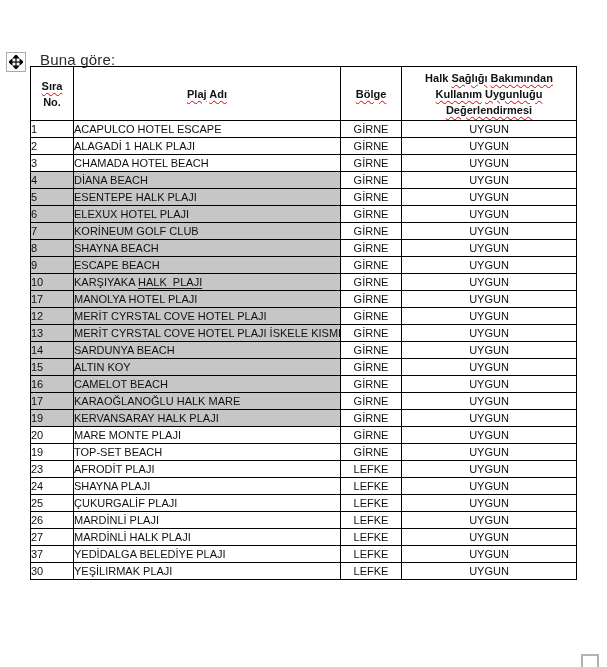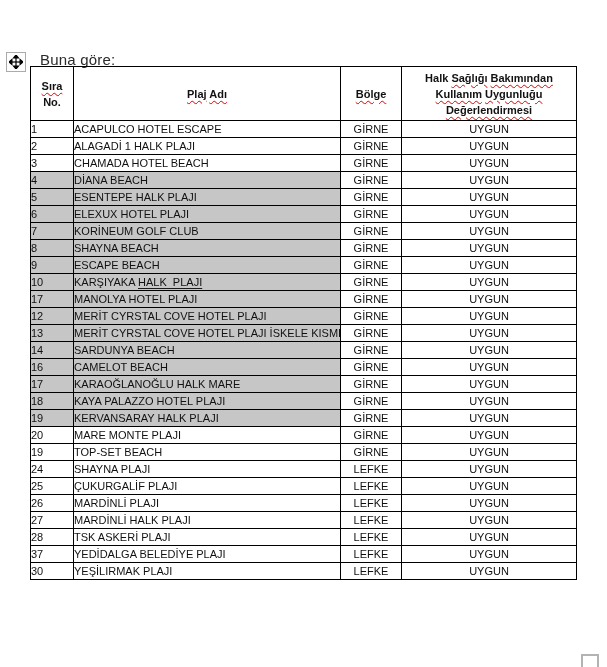--- a/index.html
+++ b/index.html
@@ -236,56 +236,62 @@
           <td class="c-region">GİRNE</td>
           <td class="c-assess">UYGUN</td>
         </tr>
         <tr class="shaded">
           <td class="c-no">14</td>
           <td class="c-name">SARDUNYA BEACH</td>
           <td class="c-region">GİRNE</td>
           <td class="c-assess">UYGUN</td>
         </tr>
         <tr class="shaded">
+          <td class="c-no">15</td>
+          <td class="c-name">ALTIN KOY</td>
+          <td class="c-region">GİRNE</td>
+          <td class="c-assess">UYGUN</td>
+        </tr>
+        <tr class="shaded">
           <td class="c-no">16</td>
           <td class="c-name">CAMELOT BEACH</td>
           <td class="c-region">GİRNE</td>
           <td class="c-assess">UYGUN</td>
         </tr>
         <tr class="shaded">
           <td class="c-no">17</td>
           <td class="c-name">KARAOĞLANOĞLU HALK MARE</td>
           <td class="c-region">GİRNE</td>
           <td class="c-assess">UYGUN</td>
         </tr>
         <tr class="shaded">
-          <td class="c-no">18</td>
-          <td class="c-name">KAYA PALAZZO HOTEL PLAJI</td>
-          <td class="c-region">GİRNE</td>
-          <td class="c-assess">UYGUN</td>
-        </tr>
-        <tr class="shaded">
           <td class="c-no">19</td>
           <td class="c-name">KERVANSARAY HALK PLAJI</td>
           <td class="c-region">GİRNE</td>
           <td class="c-assess">UYGUN</td>
         </tr>
         <tr>
           <td class="c-no">20</td>
           <td class="c-name">MARE MONTE PLAJI</td>
           <td class="c-region">GİRNE</td>
           <td class="c-assess">UYGUN</td>
         </tr>
         <tr>
           <td class="c-no">19</td>
           <td class="c-name">TOP-SET BEACH</td>
           <td class="c-region">GİRNE</td>
           <td class="c-assess">UYGUN</td>
         </tr>
         <tr>
+          <td class="c-no">23</td>
+          <td class="c-name">AFRODİT PLAJI</td>
+          <td class="c-region">LEFKE</td>
+          <td class="c-assess">UYGUN</td>
+        </tr>
+        <tr>
           <td class="c-no">24</td>
           <td class="c-name">SHAYNA PLAJI</td>
           <td class="c-region">LEFKE</td>
           <td class="c-assess">UYGUN</td>
         </tr>
         <tr>
           <td class="c-no">25</td>
           <td class="c-name">ÇUKURGALİF PLAJI</td>
           <td class="c-region">LEFKE</td>
           <td class="c-assess">UYGUN</td>
@@ -296,26 +302,20 @@
           <td class="c-region">LEFKE</td>
           <td class="c-assess">UYGUN</td>
         </tr>
         <tr>
           <td class="c-no">27</td>
           <td class="c-name">MARDİNLİ HALK PLAJI</td>
           <td class="c-region">LEFKE</td>
           <td class="c-assess">UYGUN</td>
         </tr>
         <tr>
-          <td class="c-no">28</td>
-          <td class="c-name">TSK ASKERİ PLAJI</td>
-          <td class="c-region">LEFKE</td>
-          <td class="c-assess">UYGUN</td>
-        </tr>
-        <tr>
           <td class="c-no">37</td>
           <td class="c-name">YEDİDALGA BELEDİYE PLAJI</td>
           <td class="c-region">LEFKE</td>
           <td class="c-assess">UYGUN</td>
         </tr>
         <tr>
           <td class="c-no">30</td>
           <td class="c-name">YEŞİLIRMAK PLAJI</td>
           <td class="c-region">LEFKE</td>
           <td class="c-assess">UYGUN</td>

